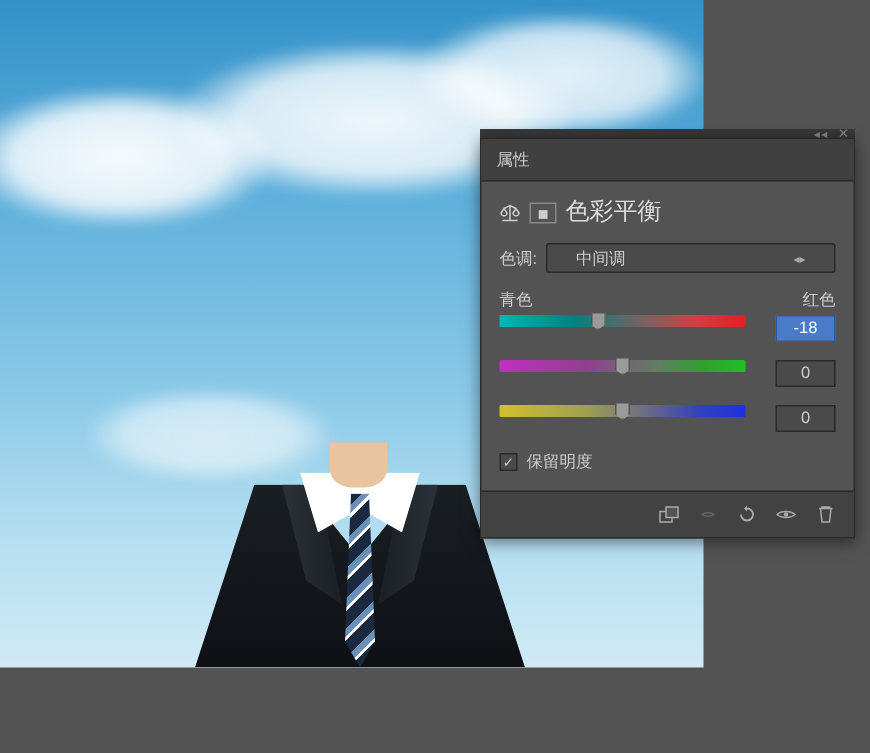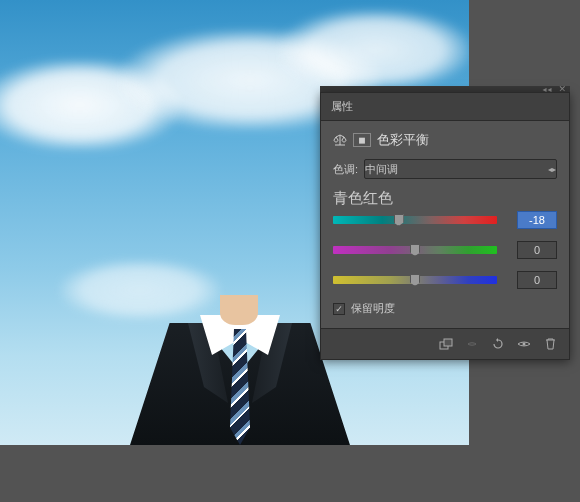--- a/index.html
+++ b/index.html
@@ -18,26 +18,26 @@
 .lapel-l{position:absolute;left:58px;top:28px;width:40px;height:80px;background:linear-gradient(90deg,#2a3138,#1a1f24);clip-path:polygon(0 0,60%0,100%100%,40%80%)}
 .lapel-r{position:absolute;left:122px;top:28px;width:40px;height:80px;background:linear-gradient(-90deg,#2a3138,#1a1f24);clip-path:polygon(40%0,100%0,60%80%,0 100%)}
 .panel{position:absolute;right:10px;top:86px;width:250px;background:#535353;border:1px solid #2a2a2a;box-shadow:0 2px 10px rgba(0,0,0,.5);font-size:11px;color:#ccc}
 .tab-bar{position:absolute;right:10px;top:86px;width:250px;height:6px;background:#383838;display:flex;justify-content:flex-end;align-items:center;padding:0 4px;gap:6px}
 .tab-dots{color:#888;font-size:8px;letter-spacing:1px}
 .tab-x{color:#888;font-size:9px;cursor:pointer}
 .panel-head{padding:6px 10px;background:#404040;border-bottom:1px solid #2a2a2a}
 .panel-body{padding:10px 12px 8px}
 .row{display:flex;align-items:center;gap:6px;margin-bottom:10px}
 .icon-box{width:18px;height:14px;border:1px solid #888;display:inline-flex;align-items:center;justify-content:center;font-size:9px}
-.title-txt{font-size:13px;color:#ddd}
-.select{flex:1;background:#4a4a4a;border:1px solid #2a2a2a;color:#ccc;padding:2px 0;font-size:11px;height:20px;display:flex;align-items:center;justify-content:space-between;border-radius:2px}
+.title-txt{font-size:16px;color:#ddd}
+.select{flex:1;background:#4a4a4a;border:1px solid #2a2a2a;color:#ccc;padding:2px 19px;font-size:11px;height:20px;display:flex;align-items:center;justify-content:space-between;border-radius:2px}
 .select .arrows{font-size:8px;color:#aaa}
 .slider-block{margin:6px 0 12px}
-.slider-labels{display:flex;justify-content:flex-start;font-size:15px;color:#ccc;margin-bottom:3px}
-.slider-row{display:flex;align-items:center;gap:20px}
+.slider-labels{display:flex;justify-content:space-between;font-size:11px;color:#ccc;margin-bottom:3px}
+.slider-row{display:flex;gap:20px}
 .track{flex:1;height:8px;position:relative;border-radius:1px}
 .t1{background:linear-gradient(90deg,#00b8b8,#008080 30%,#806060 60%,#d04040,#e02020)}
 .t2{background:linear-gradient(90deg,#c030c0,#904090 35%,#608060 65%,#30a030,#20c020)}
 .t3{background:linear-gradient(90deg,#d0c030,#a0a050 35%,#606090 65%,#3040c0,#2030e0)}
 .thumb{position:absolute;top:-2px;width:10px;height:12px;background:#9a9a9a;border:1px solid #555;clip-path:polygon(0 0,100%0,100%70%,50%100%,0 70%);transform:translateX(-50%)}
 .valbox{width:40px;height:18px;background:#4a4a4a;border:1px solid #2a2a2a;color:#ccc;font-size:11px;text-align:center;line-height:16px}
 .valbox.sel{background:#4a7bc8;color:#fff;border-color:#2a5ba8}
 .check-row{display:flex;align-items:center;gap:6px;margin:8px 0 4px}
 .check{width:12px;height:12px;background:#4a4a4a;border:1px solid #2a2a2a;display:flex;align-items:center;justify-content:center;color:#ccc;font-size:9px}
 .footer{display:flex;justify-content:flex-end;gap:4px;padding:6px 8px;background:#424242;border-top:1px solid #2a2a2a}

